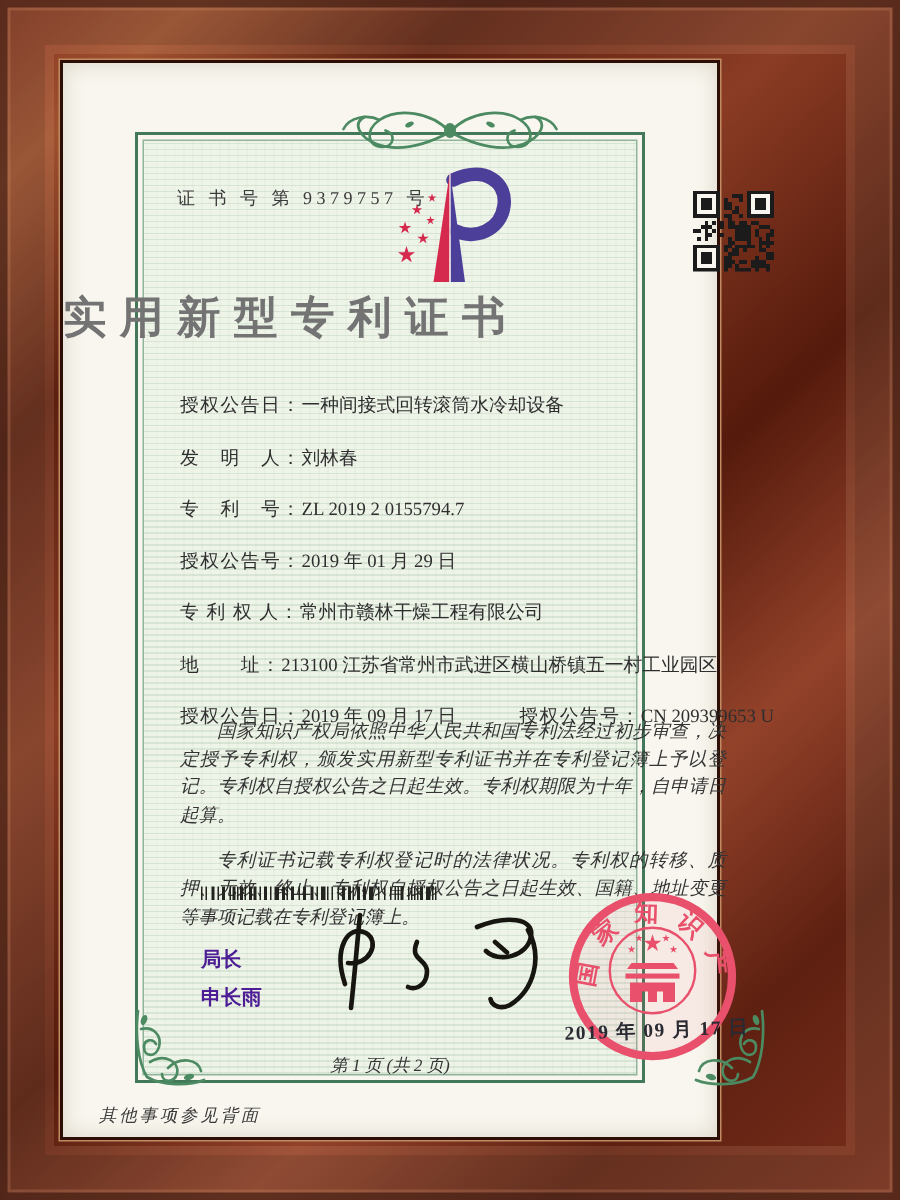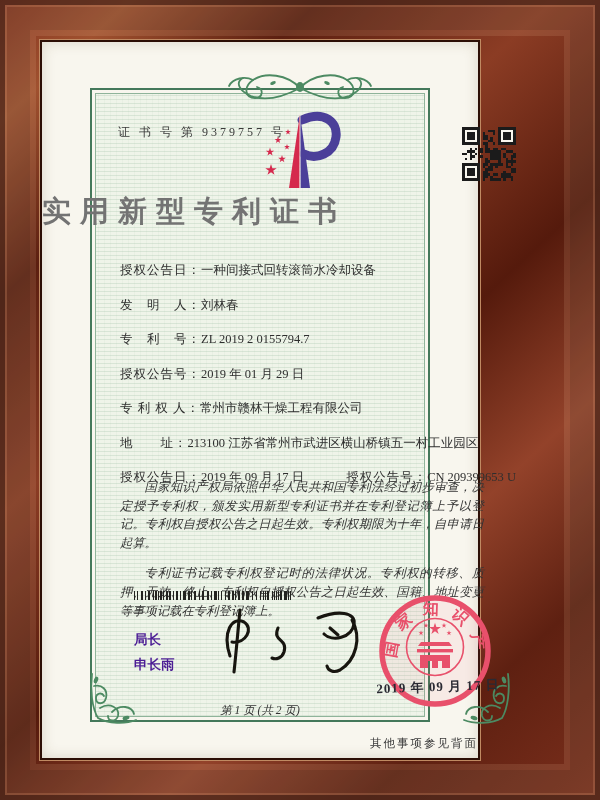--- a/index.html
+++ b/index.html
@@ -48,22 +48,22 @@
          font-style:italic;color:#343434;text-align:justify;}
   .paras p{margin:12px;text-indent:2em;}
   .barcode{left:92px;top:549px;width:162px;height:9px;font-size:0;line-height:0;}
   .barcode i{display:inline-block;height:9px;background:#23231f;}
   .signer{left:92px;top:585px;font-family:"Liberation Sans","DejaVu Sans",sans-serif;
           font-size:13.5px;font-weight:600;color:#4c1d95;line-height:25px;}
   .seal-date{left:330px;top:636px;width:132px;text-align:center;font-size:13px;
              letter-spacing:1px;color:#2a2a33;transform:rotate(-2deg);font-weight:600;}
   .page-note{left:0;top:661px;width:100%;text-align:center;font-size:11.5px;
              font-style:italic;color:#333;}
-  .back-note{left:0;top:694px;width:100%;text-align:right;font-size:11.5px;
-             color:#3a3a3a;letter-spacing:2px;}
+  .back-note{left:0;top:694px;width:100%;text-align:left;font-size:11.5px;
+             font-style:italic;color:#3a3a3a;letter-spacing:2px;padding-left:24px;}
 </style>
 </head>
 <body>
 
 <div class="frame">
   <div class="paper">
 
     <div class="inner-area"></div>
 
     <svg class="orn" style="left:173px;top:28px;" width="170" height="36" viewBox="0 0 170 36">

